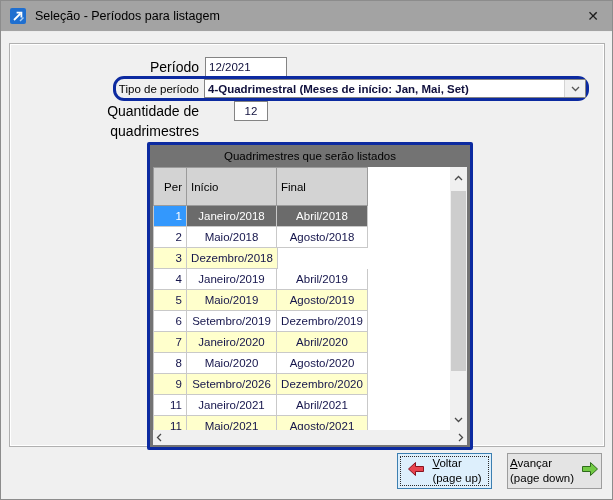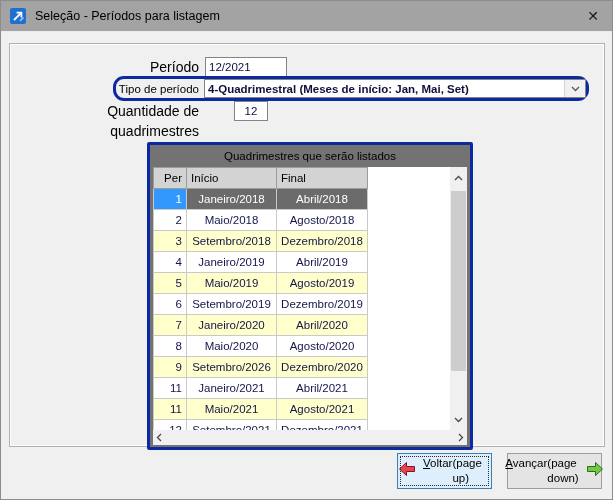--- a/index.html
+++ b/index.html
@@ -43,21 +43,21 @@
               display:flex; align-items:center; justify-content:center; }
 
   
   .panel { position:absolute; left:137px; top:98px; width:326px; height:308px;
            border:3px solid var(--accent-navy); border-radius:2px; background:#737373; }
   .panel-title { height:22px; line-height:23px; text-align:center; font-size:11.5px; color:#000; }
   .grid-wrap { display:flex; margin:0 3px; height:263px; background:#fff; }
   .grid-clip { flex:1; overflow:hidden; position:relative; background:#fff; }
   .grid { width:215px; }
 
-  .grid-header { display:flex; height:22px;border-radius:11px; }
+  .grid-header { display:flex; height:39px;border-radius:11px; }
   .hcell { background:#d3d3d3; border:1px solid #9b9b9b; border-left:none;
            font-size:11.5px; color:#000; display:flex; align-items:center; }
   .hcell.per    { width:34px; border-left:1px solid #9b9b9b; justify-content:flex-end; padding-right:4px; }
   .hcell.inicio { width:90px; padding-left:4px; }
   .hcell.final  { width:91px; padding-left:4px; }
 
   .grid-row { display:flex; height:21px; }
   .cell { border-right:1px solid #c9c9c9; border-bottom:1px solid #c9c9c9; background:#fff;
           font-size:11.5px; color:#14144b; display:flex; align-items:center; }
   .cell.per    { width:34px; border-left:1px solid #c9c9c9; justify-content:flex-end; padding-right:4px; }
@@ -73,21 +73,21 @@
               align-items:center; justify-content:center; }
   .vs-up { top:2px; } .vs-down { bottom:2px; }
   .vs-thumb { position:absolute; left:1px; right:1px; top:24px; height:180px; background:#cdcdcd; }
   .hscroll { height:15px; margin:0 3px; background:#f0f0f0; display:flex;
              align-items:center; justify-content:space-between; padding:0 3px; }
   .sb-glyph svg { display:block; }
 
   
   .btn { position:absolute; top:452px; width:95px; height:36px; display:flex; align-items:center;
          justify-content:center; gap:7px; cursor:default; }
-  .btn .labels { display:flex; flex-direction:row; align-items:flex-start; }
+  .btn .labels { display:flex; flex-direction:column; align-items:flex-start; }
   .btn-label, .btn-sublabel { font-size:11.5px; color:#000; line-height:1.3; }
   .btn-label::first-letter { text-decoration:underline; }
   .btn-voltar  { left:396px; background:#ddeffc; border:1px solid #3c7fb1;
                  outline:1px dotted #2a2a2a; outline-offset:-4px; }
   .btn-avancar { left:506px; background:#e4e4e4; border:1px solid #9d9d9d; }
 </style>
 </head>
 <body>
 
 <div class="dialog">
@@ -142,21 +142,20 @@
                   <div class="cell inicio">Janeiro/2018</div>
                   <div class="cell final">Abril/2018</div>
                 </div>
                 <div class="grid-row">
                   <div class="cell per">2</div>
                   <div class="cell inicio">Maio/2018</div>
                   <div class="cell final">Agosto/2018</div>
                 </div>
                 <div class="grid-row alt">
                   <div class="cell per">3</div>
-                  <div class="cell inicio">Setembro/2018</div>
                   <div class="cell final">Dezembro/2018</div>
                 </div>
                 <div class="grid-row">
                   <div class="cell per">4</div>
                   <div class="cell inicio">Janeiro/2019</div>
                   <div class="cell final">Abril/2019</div>
                 </div>
                 <div class="grid-row alt">
                   <div class="cell per">5</div>
                   <div class="cell inicio">Maio/2019</div>

